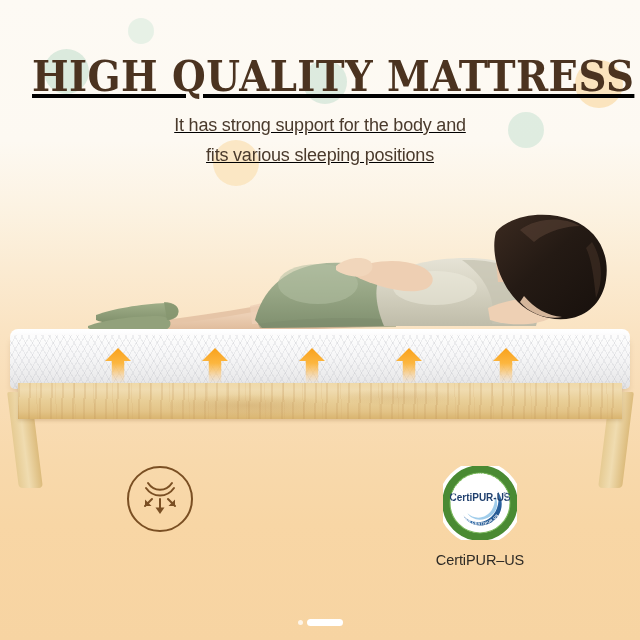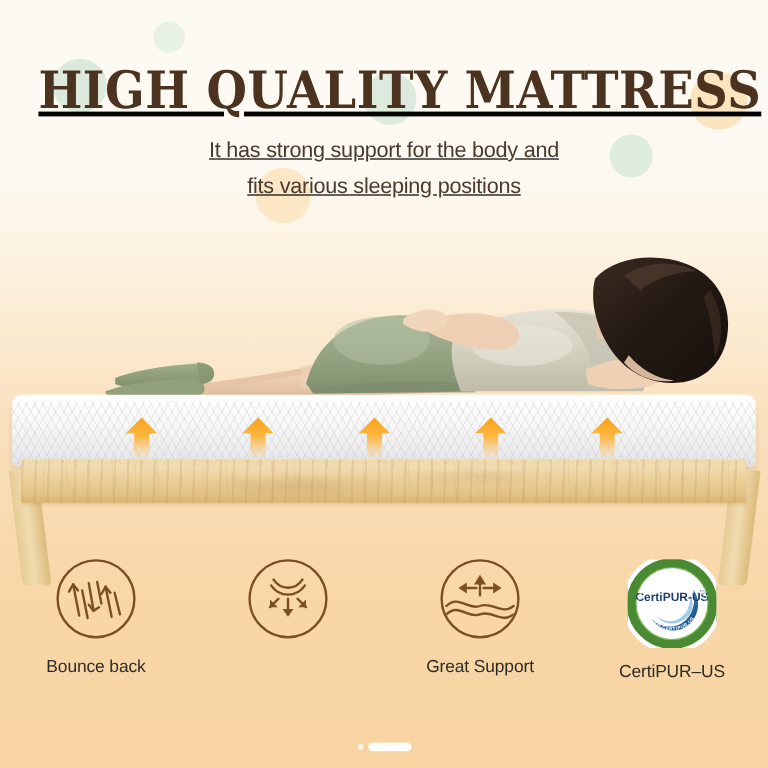--- a/index.html
+++ b/index.html
@@ -257,81 +257,40 @@
       <div class="arrow-up" style="left:493px;"></div>
     </div>
 
     <div class="leg left"></div>
     <div class="leg right"></div>
     <div class="frame-rail"></div>
   </div>
 
   <div class="features">
 
-    <div class="feature">
-      <div class="icon-circle">
-        <svg viewBox="0 0 60 60" width="60" height="60">
-          <g stroke="#7a4f23" stroke-width="2" fill="none" stroke-linecap="round">
-            <path d="M16 44 L 11 18"></path>
-              <path d="M11 18 L 7.5 24"></path>
-              <path d="M11 18 L 15 23"></path>
-            <path d="M23 46 L 18.5 23"></path>
-            <path d="M24 17 L 28 40"></path>
-              <path d="M28 40 L 24 35"></path>
-              <path d="M28 40 L 32.5 37"></path>
-            <path d="M31 16 L 34.5 34"></path>
-            <path d="M43 45 L 38 20"></path>
-              <path d="M38 20 L 34.5 26"></path>
-              <path d="M38 20 L 42 25"></path>
-            <path d="M50 43 L 45.5 25"></path>
-          </g>
-        </svg>
-      </div>
-      <div class="feature-label">Bounce back</div>
-    </div>
 
     <div class="feature">
       <div class="icon-circle">
         <svg viewBox="0 0 60 60" width="60" height="60">
           <g stroke="#7a4f23" stroke-width="2" fill="none" stroke-linecap="round">
             <path d="M16 19 C 23 29, 37 29, 44 19"></path>
             <path d="M18 14 C 24 23, 36 23, 42 14"></path>
           </g>
           <g fill="#7a4f23" stroke="#7a4f23" stroke-width="2" stroke-linecap="round">
             <path d="M22 30 L 15 37" fill="none"></path>
             <path d="M15 37 L 21.5 37 L 15 30.5 Z" stroke="none"></path>
             <path d="M38 30 L 45 37" fill="none"></path>
             <path d="M45 37 L 38.5 37 L 45 30.5 Z" stroke="none"></path>
             <path d="M30 30 L 30 40" fill="none"></path>
             <path d="M30 45 L 25.5 38.5 L 34.5 38.5 Z" stroke="none"></path>
           </g>
         </svg>
       </div>
     </div>
 
-    <div class="feature">
-      <div class="icon-circle">
-        <svg viewBox="0 0 60 60" width="60" height="60">
-          <g stroke="#7a4f23" stroke-width="2" fill="none" stroke-linecap="round">
-            <path d="M2 36 C 12 26, 20 40, 30 36 C 40 32, 48 44, 58 36"></path>
-            <path d="M2 43 C 12 33, 20 47, 30 43 C 40 39, 48 51, 58 43"></path>
-            <path d="M30 13 L 30 27"></path>
-            <path d="M15 21 L 44 21" stroke-width="0"></path>
-            <path d="M16 21 L 27 21"></path>
-            <path d="M33 21 L 44 21"></path>
-          </g>
-          <g fill="#7a4f23">
-            <path d="M30 10 L 25 18 L 35 18 Z"></path>
-            <path d="M12 21 L 19 16.5 L 19 25.5 Z"></path>
-            <path d="M48 21 L 41 16.5 L 41 25.5 Z"></path>
-          </g>
-        </svg>
-      </div>
-      <div class="feature-label">Great Support</div>
-    </div>
 
     <div class="feature">
       <div class="badge-wrap">
         <svg viewBox="0 0 100 100" width="74" height="74">
           <defs>
             <path id="arcTop" d="M 14 50 A 36 36 0 0 1 86 50"></path>
             <path id="arcBot" d="M 20 50 A 30 30 0 0 0 80 50"></path>
             <linearGradient id="swirlg" x1="0" y1="0" x2="1" y2="1">
               <stop offset="0%" stop-color="#5f9fd4"></stop>
               <stop offset="55%" stop-color="#2f6aa8"></stop>

